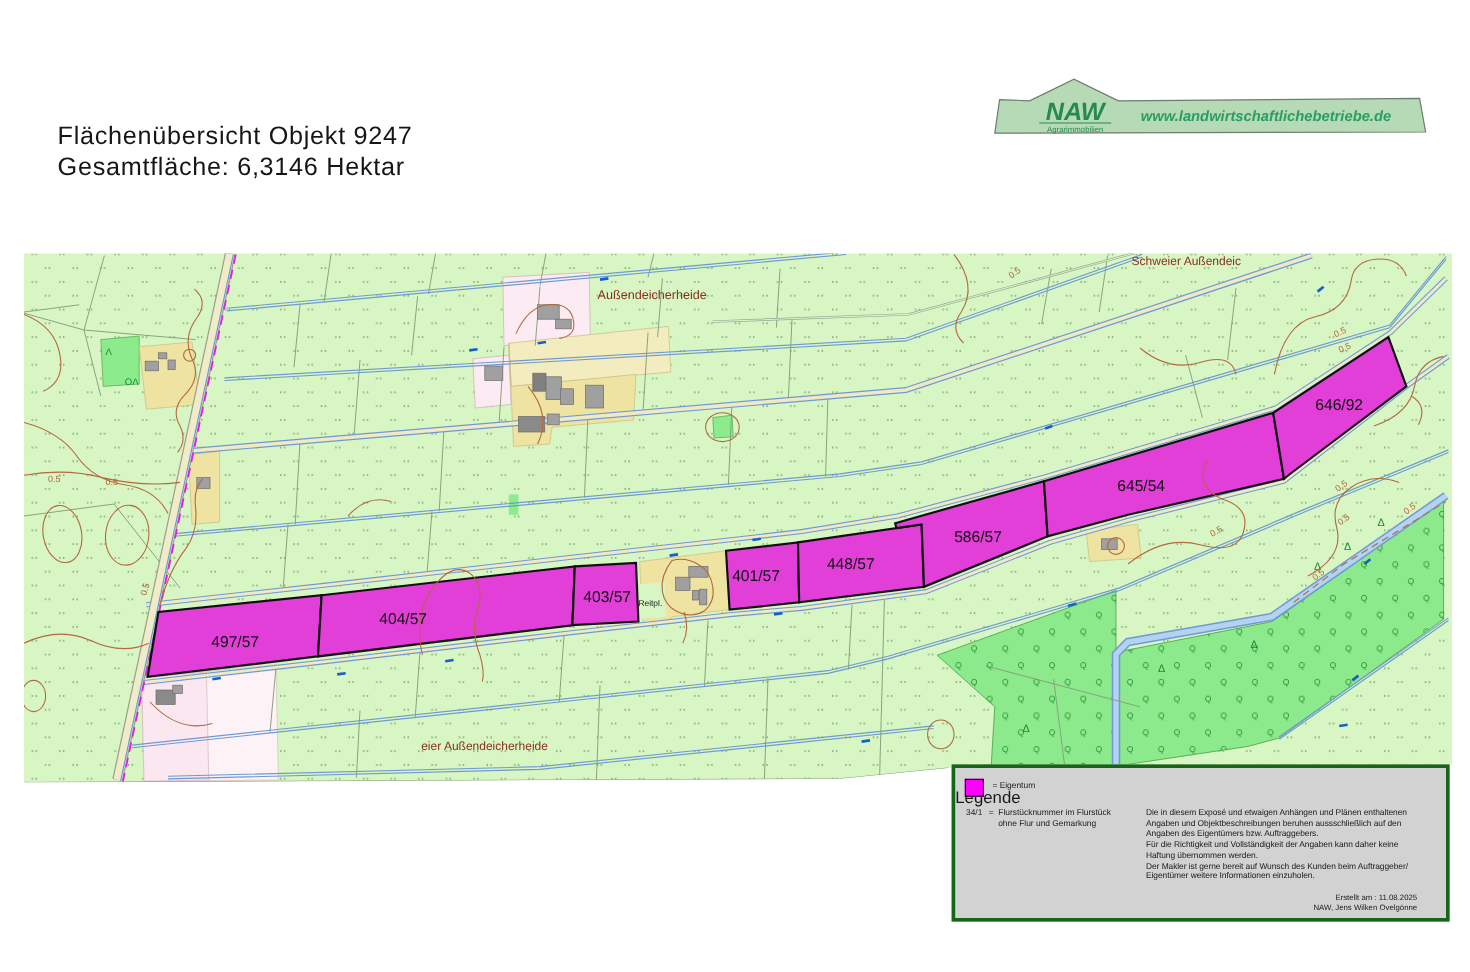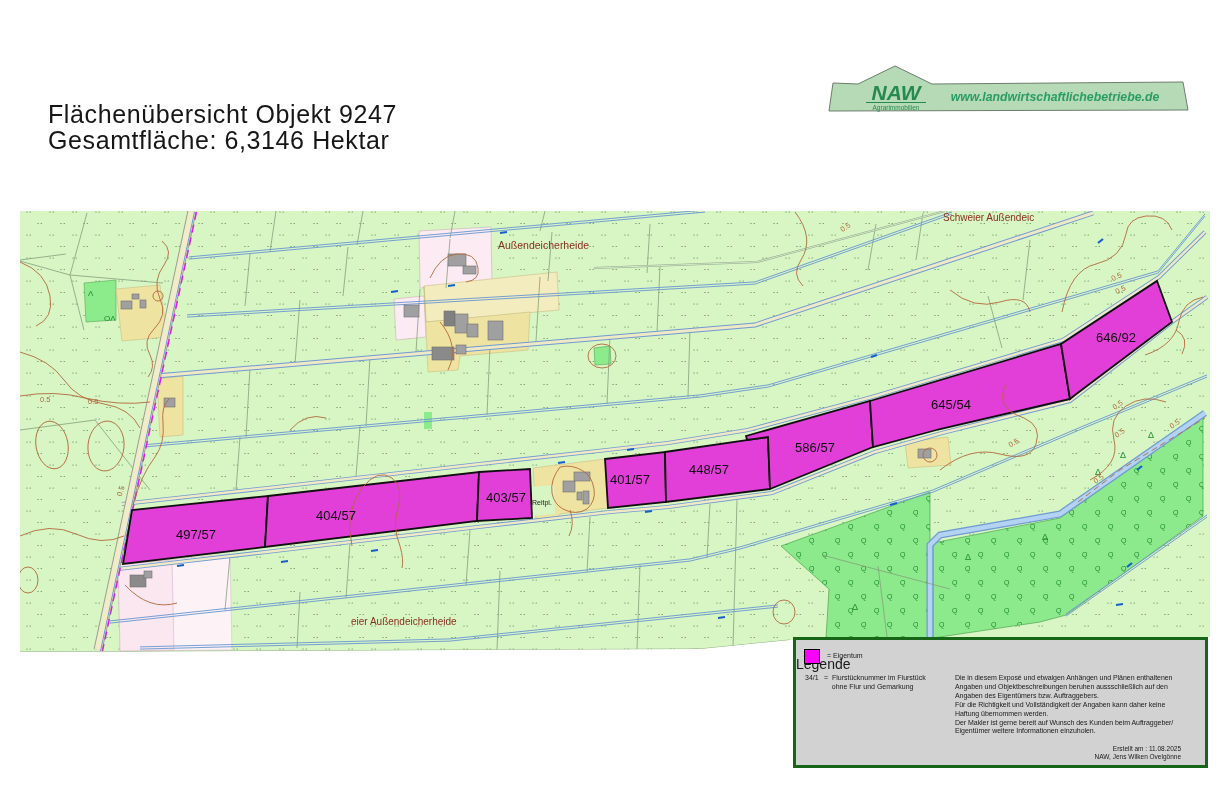--- a/index.html
+++ b/index.html
@@ -1,15 +1,15 @@
 <!DOCTYPE html>
 <html><head><meta charset="utf-8">
 <style>
 html,body{margin:0;padding:0;width:1225px;height:810px;background:#fff;font-family:"Liberation Sans",sans-serif;overflow:hidden}
-#title{position:absolute;left:48px;top:101px;font-size:25px;line-height:26px;color:#161616;letter-spacing:0.6px}
+#title{position:absolute;left:48px;top:101px;font-size:21px;line-height:26px;color:#161616;letter-spacing:0.6px}
 #legend{position:absolute;left:793px;top:637px;width:415px;height:131px;background:#d2d2d2;border:3px solid #176617;box-sizing:border-box;color:#1a1a1a}
 #legend .lt{position:absolute;left:0;right:0;top:16px;text-align:left;font-size:14px;line-height:16px}
 #legend .sw{position:absolute;left:8px;top:9px;width:14px;height:13px;background:#ff00ff;border:1px solid #000}
 #legend .eig{position:absolute;left:31px;top:12px;font-size:7px}
 #legend .fl1{position:absolute;left:9px;top:34px;font-size:7px}
 #legend .fl2{position:absolute;left:28px;top:34px;font-size:7px;line-height:8.5px}
 #legend .par{position:absolute;left:159px;top:34px;font-size:7px;line-height:8.9px;white-space:nowrap;letter-spacing:-0.05px}
 #legend .dat{position:absolute;left:160px;right:24px;top:105px;font-size:6.5px;line-height:7.5px;text-align:right}
 </style></head>
 <body>

